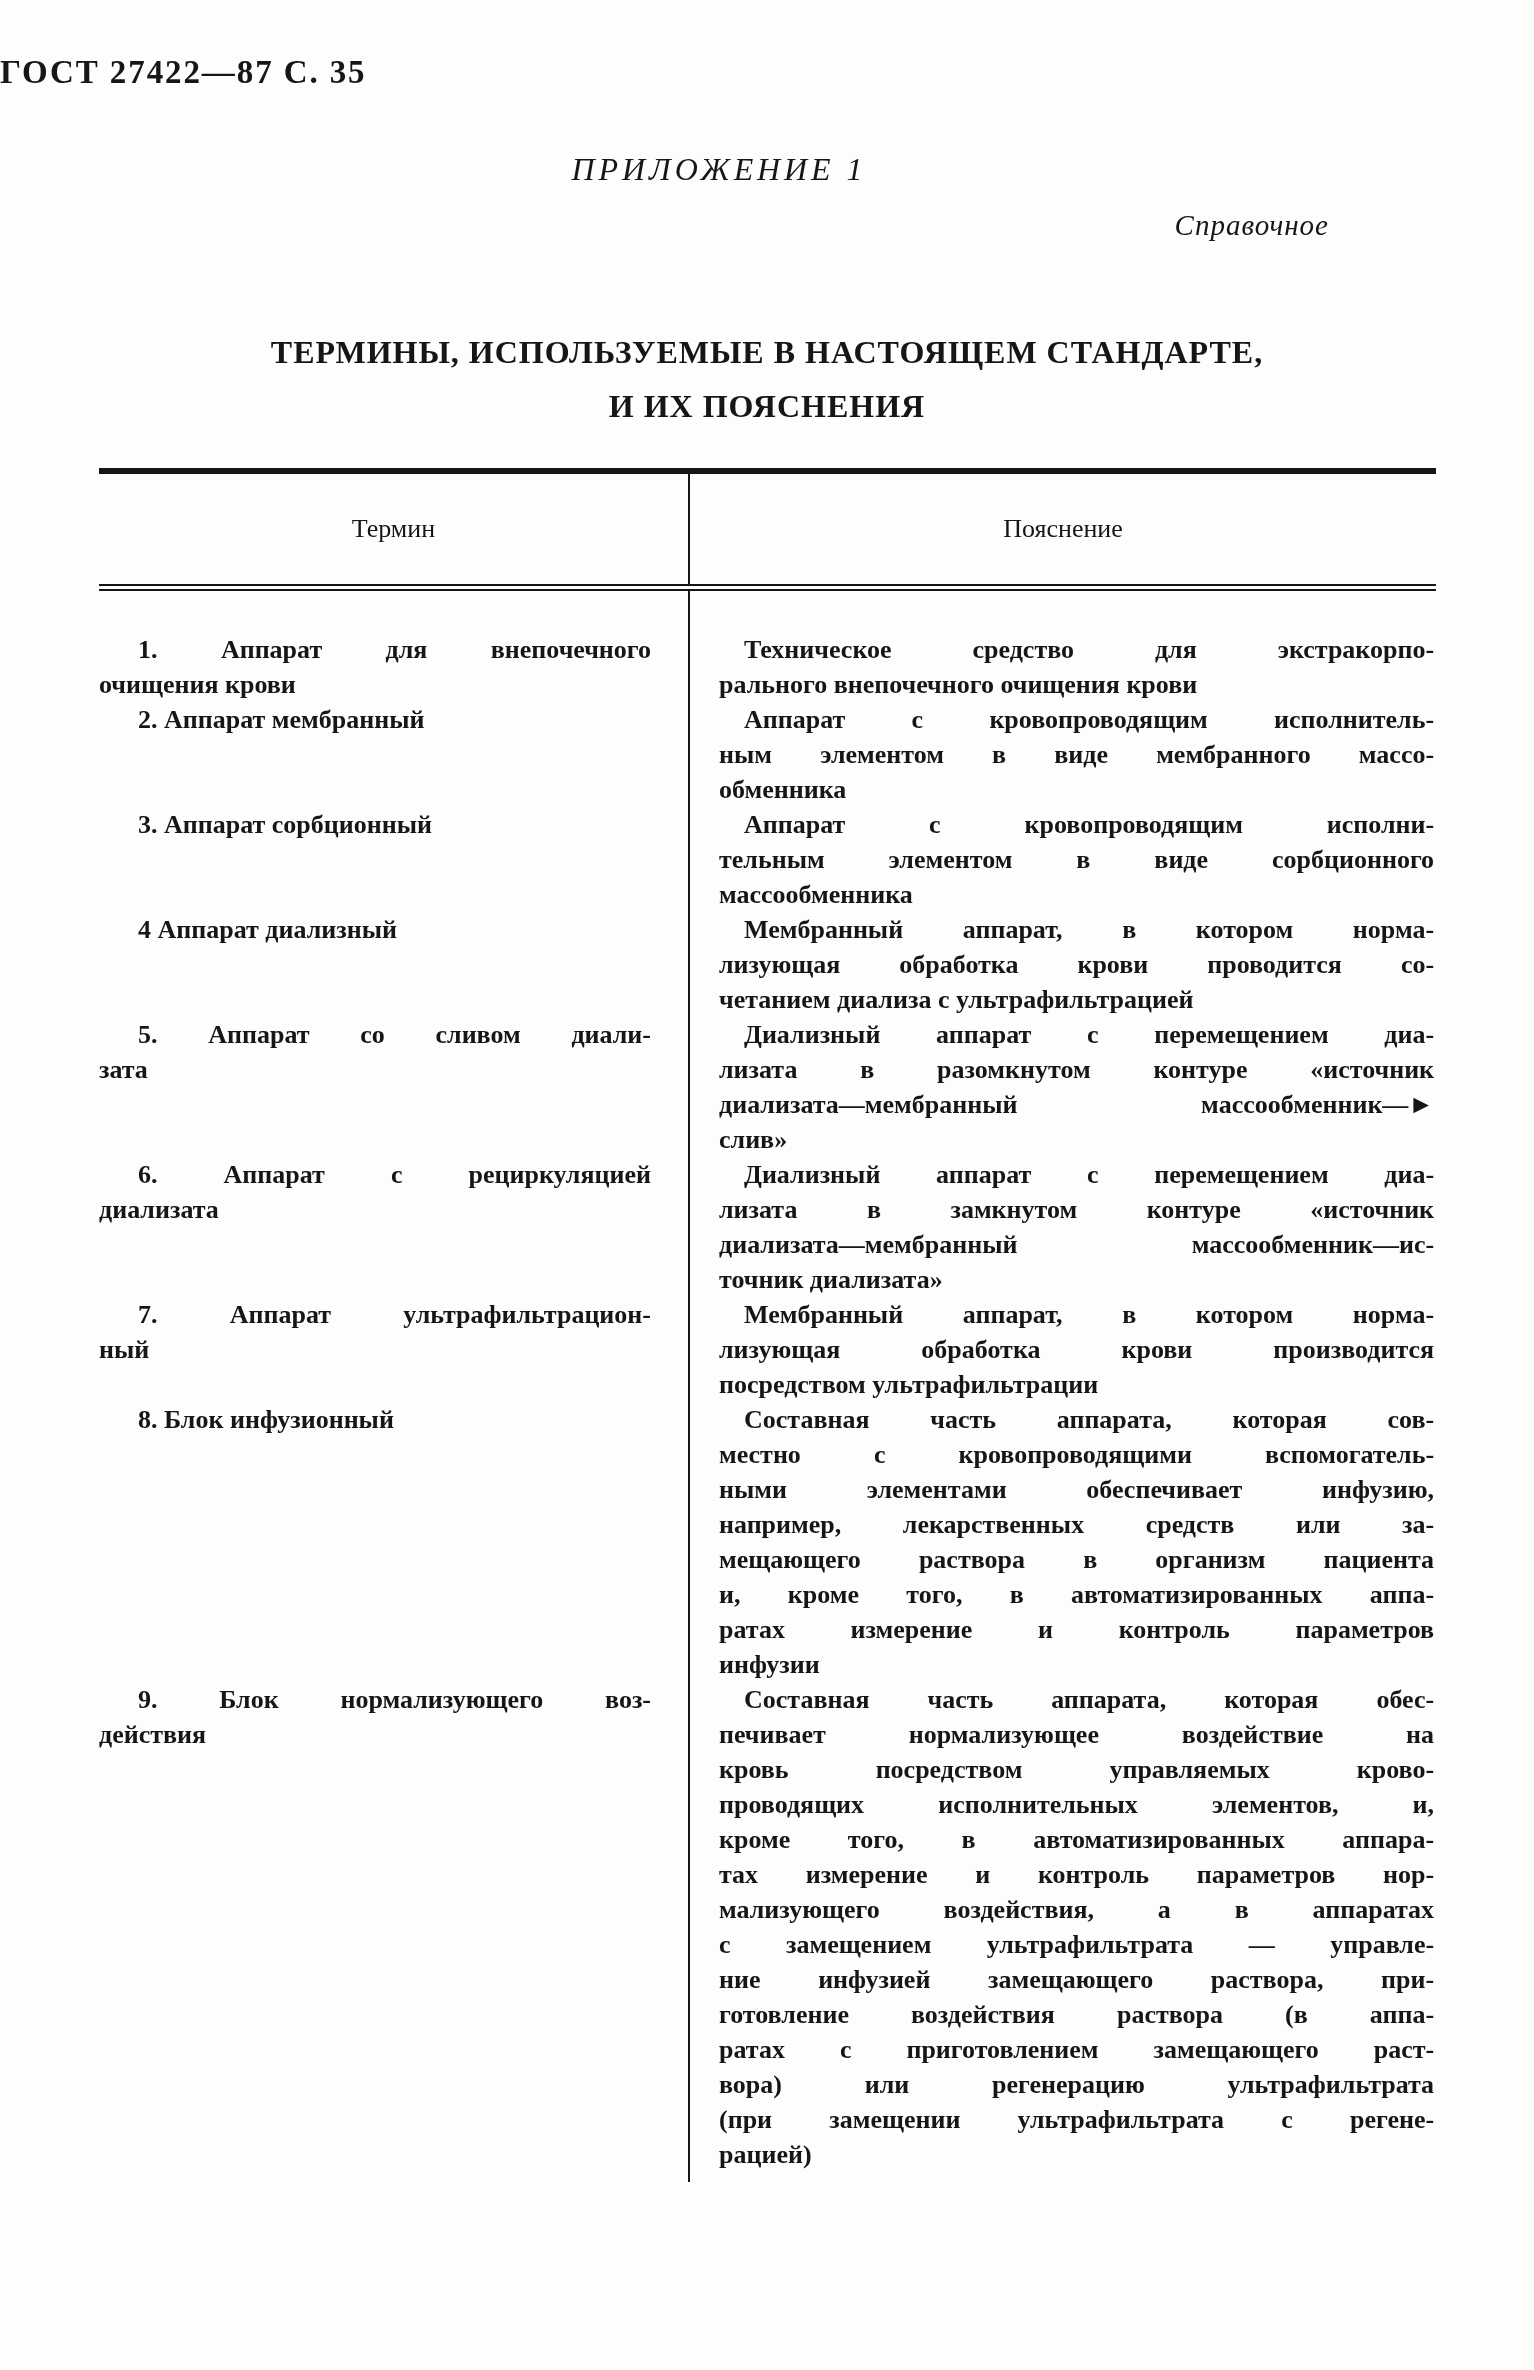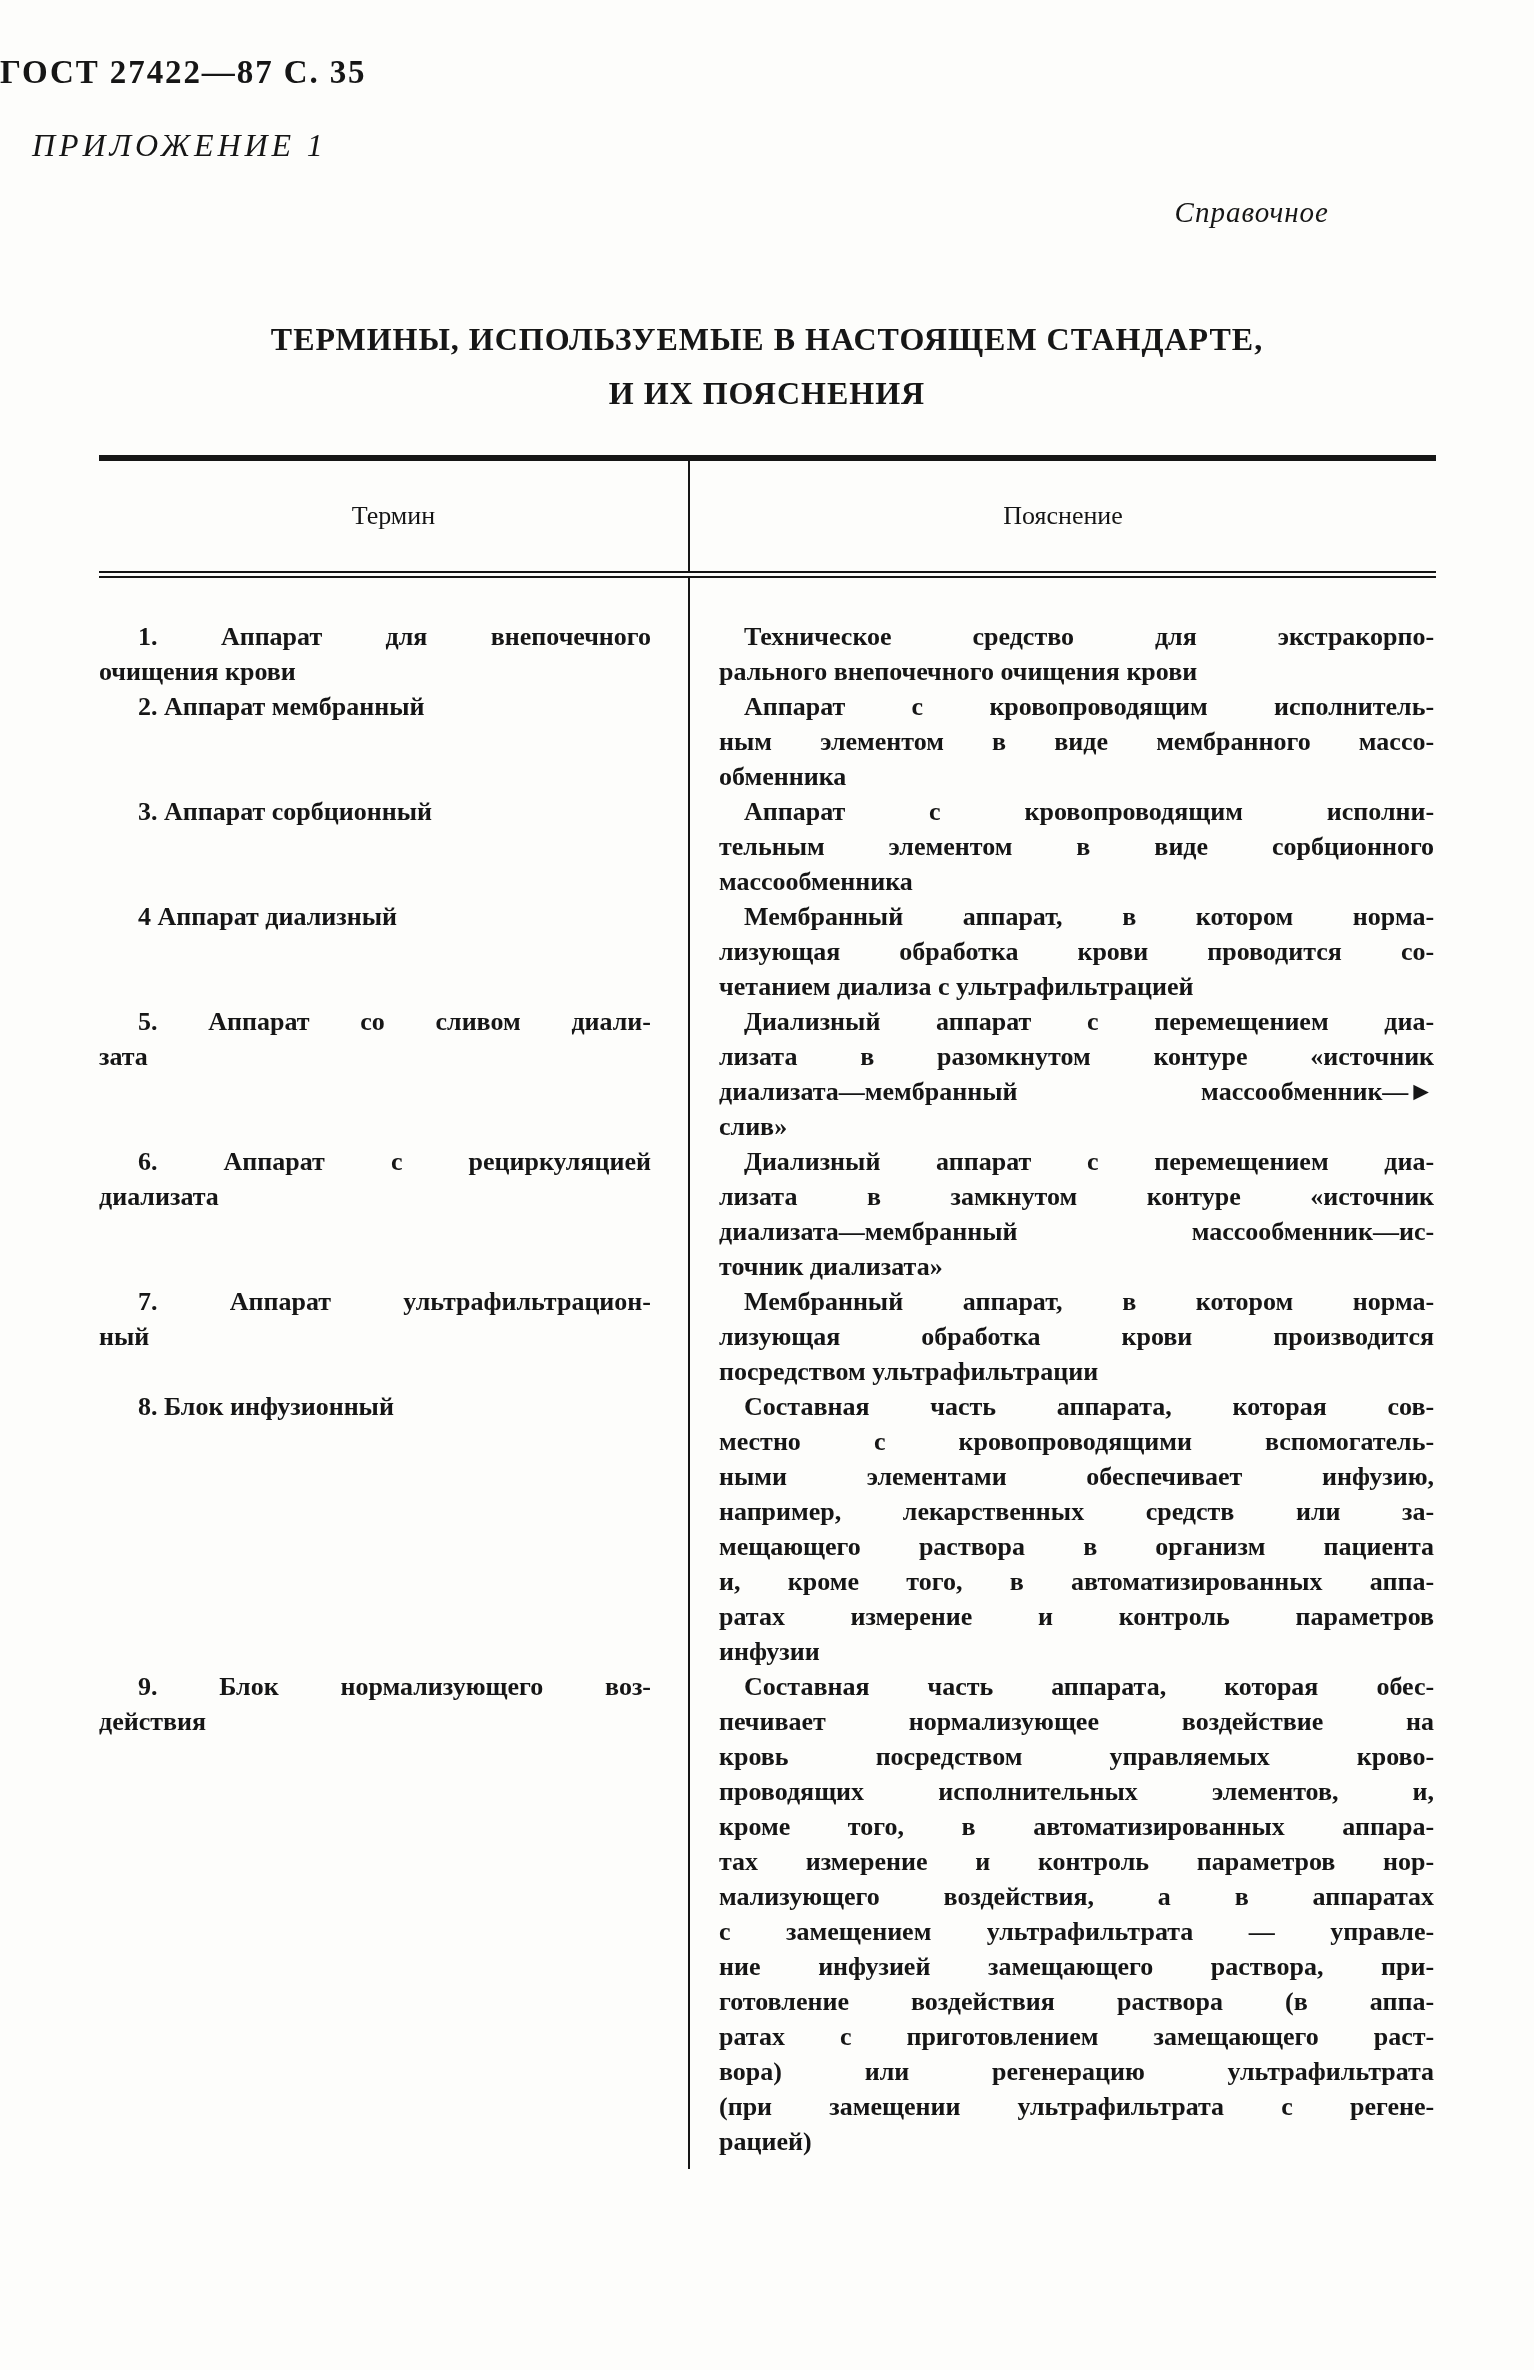--- a/index.html
+++ b/index.html
@@ -11,27 +11,27 @@
     position: relative;
     overflow: hidden;
   }
   .doc-ref {
     margin-top: 54px;
     padding-right: 96px;
     text-align: left;
     font-size: 33px; font-weight: bold; letter-spacing: 1.9px;
   }
   .appendix {
-    margin-top: 36px;
+    margin-top: 60px;
     padding-right: 96px;
-    text-align: left;
-    font-size: 32px; font-style: italic; letter-spacing: 3.9px; padding-left: 32px;
+    text-align: center;
+    font-size: 32px; font-style: italic; letter-spacing: 3.9px;
   }
   .appendix-note {
-    margin-top: 32px;
+    margin-top: 21px;
     padding-right: 205px;
     text-align: right;
     font-size: 29px; font-style: italic; letter-spacing: 1px;
   }
   .main-title {
     margin-top: 83px;
     text-align: center;
     font-size: 32px; font-weight: bold; letter-spacing: 1px;
     line-height: 54px;
   }

